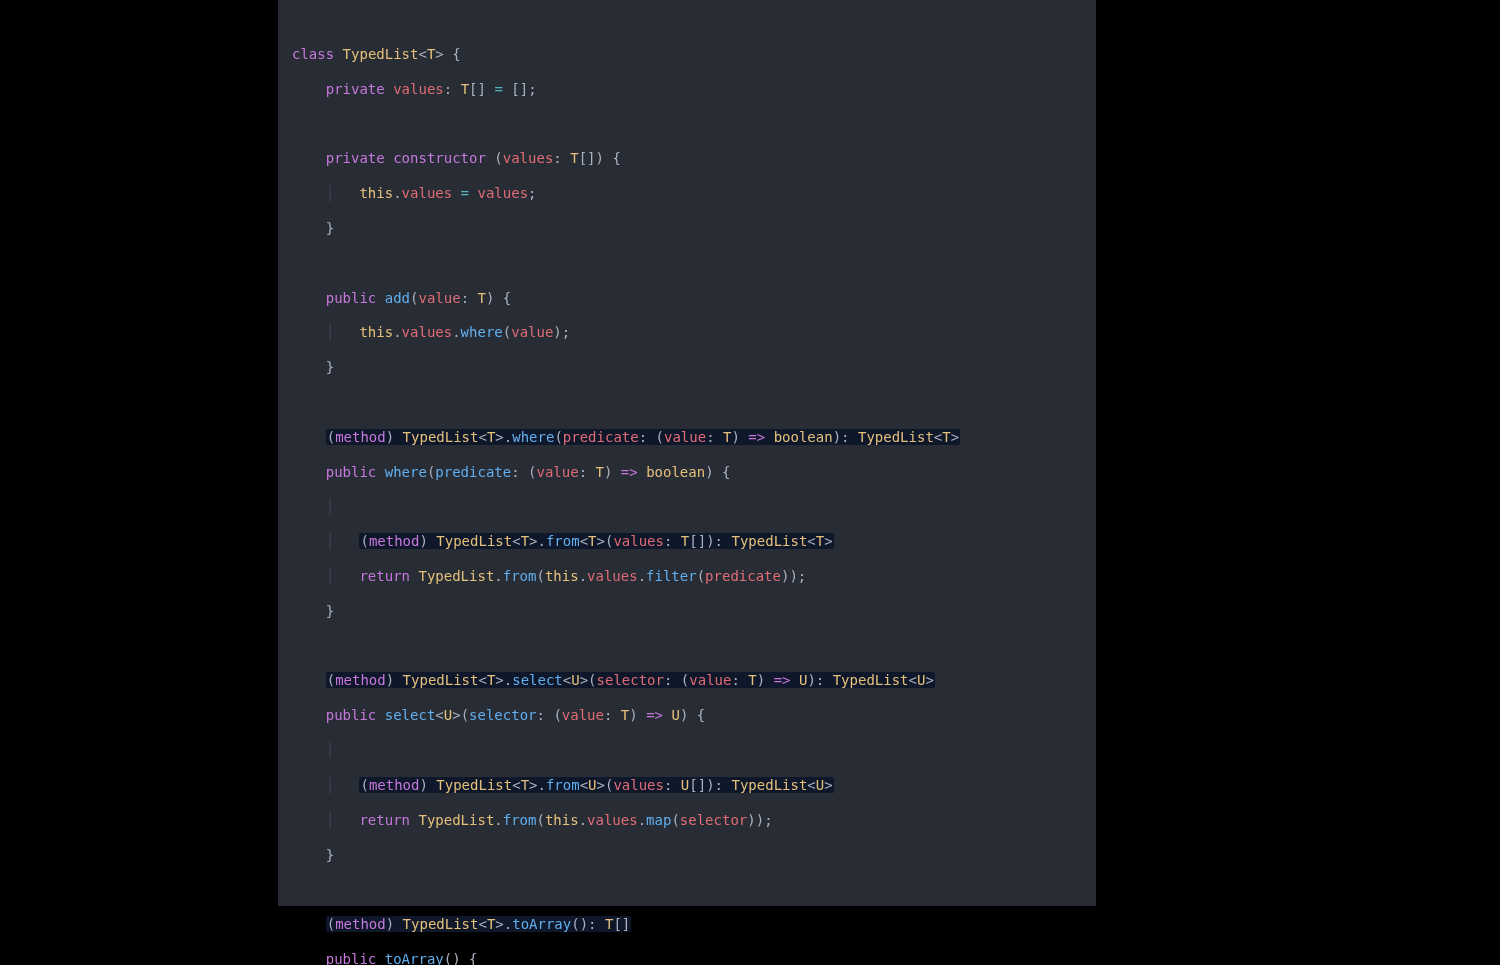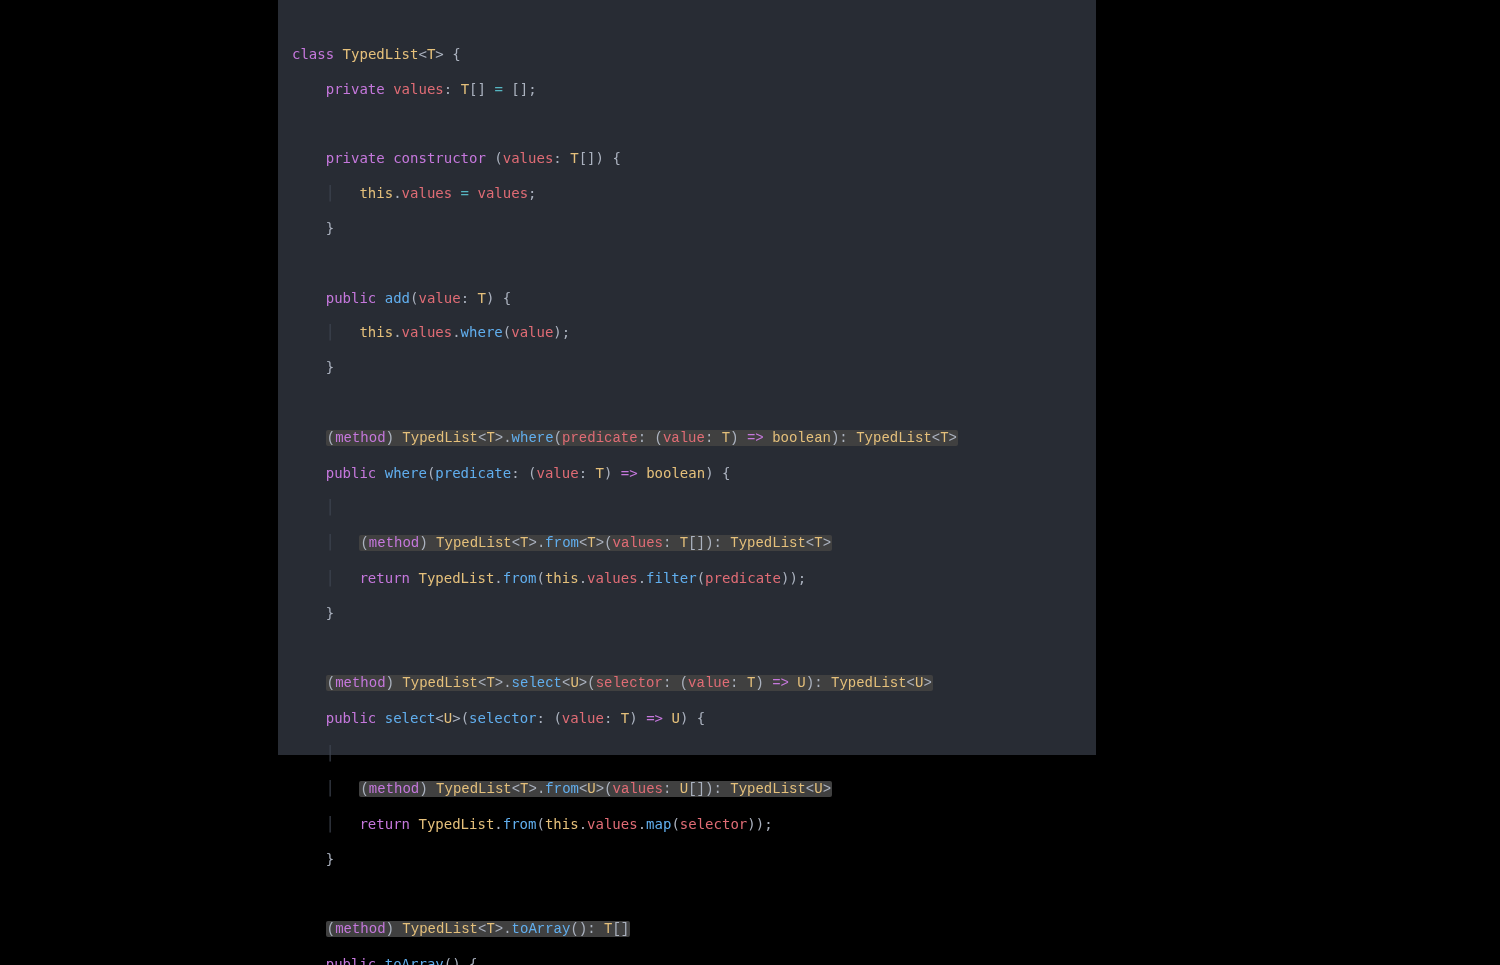--- a/index.html
+++ b/index.html
@@ -8,32 +8,32 @@
     width: 1500px;
     height: 965px;
     background: #000;
     overflow: hidden;
   }
   .editor {
     position: absolute;
     left: 278px;
     top: 0;
     width: 818px;
-    height: 755px;
+    height: 906px;
     background: #282c34;
     font-family: "SF Mono", "Menlo", "Consolas", "DejaVu Sans Mono", monospace;
     font-size: 14px;
     line-height: 17.4px;
     white-space: pre;
     color: #abb2bf;
     padding: 11px 0 0 14px;
     box-sizing: border-box;
   }
   .line { display: block; position: relative; }
-  .tip        { background: #404040; border-radius: 2px; padding: 0 1px; font-family: Liberation Mono, monospace; }
+  .tip        { background: #0f172a; border-radius: 2px; padding: 0 1px; }
   .kw-purple  { color: #c678dd; }
   .name-yel   { color: #e5c07b; }
   .fn-blue    { color: #61afef; }
   .var-red    { color: #e06c75; }
   .punc       { color: #abb2bf; }
   .op-teal    { color: #56b6c2; }
   .guide      { color: #3f4552; }
 </style>
 </head>
 <body>

